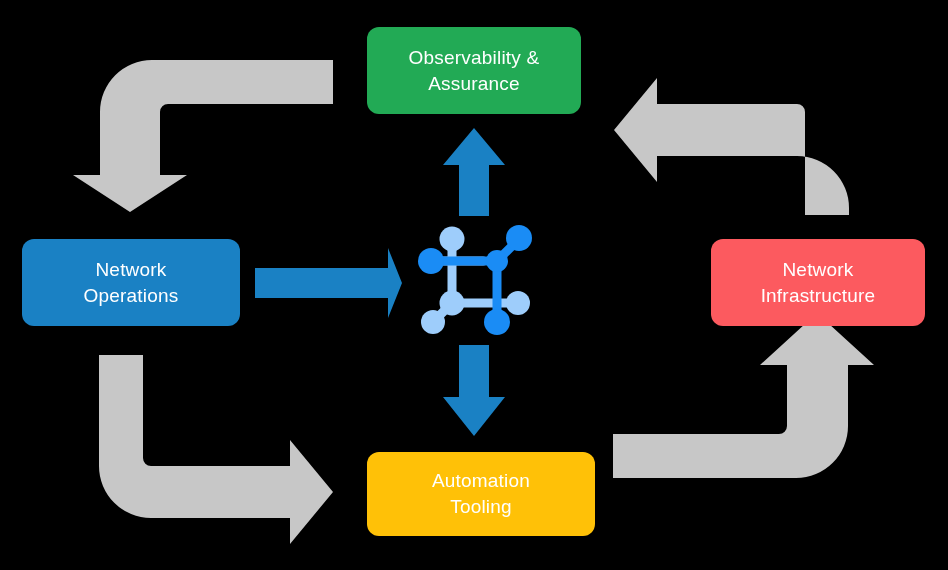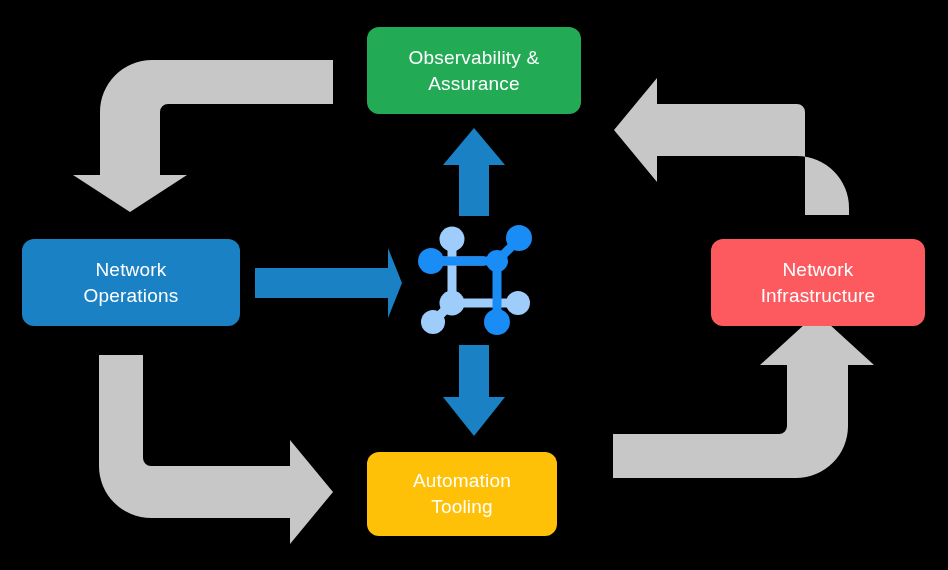--- a/index.html
+++ b/index.html
@@ -30,21 +30,21 @@
     box-sizing: border-box;
     padding: 6px 10px;
     user-select: none;
   }
   .node-label { display: block; white-space: pre-line; }
 
   
   #box-observability { left: 367px; top: 27px;  width: 214px; height: 87px; }
   #box-netops        { left: 22px;  top: 239px; width: 218px; height: 87px; }
   #box-netinfra      { left: 711px; top: 239px; width: 214px; height: 87px; }
-  #box-automation    { left: 367px; top: 452px; width: 190px; height: 84px; }
+  #box-automation    { left: 367px; top: 452px; width: 228px; height: 84px; }
 
   
   .layer {
     position: absolute;
     left: 0; top: 0;
     width: 948px; height: 570px;
     pointer-events: none;
   }
   .layer svg { display: block; overflow: visible; }
 </style>

